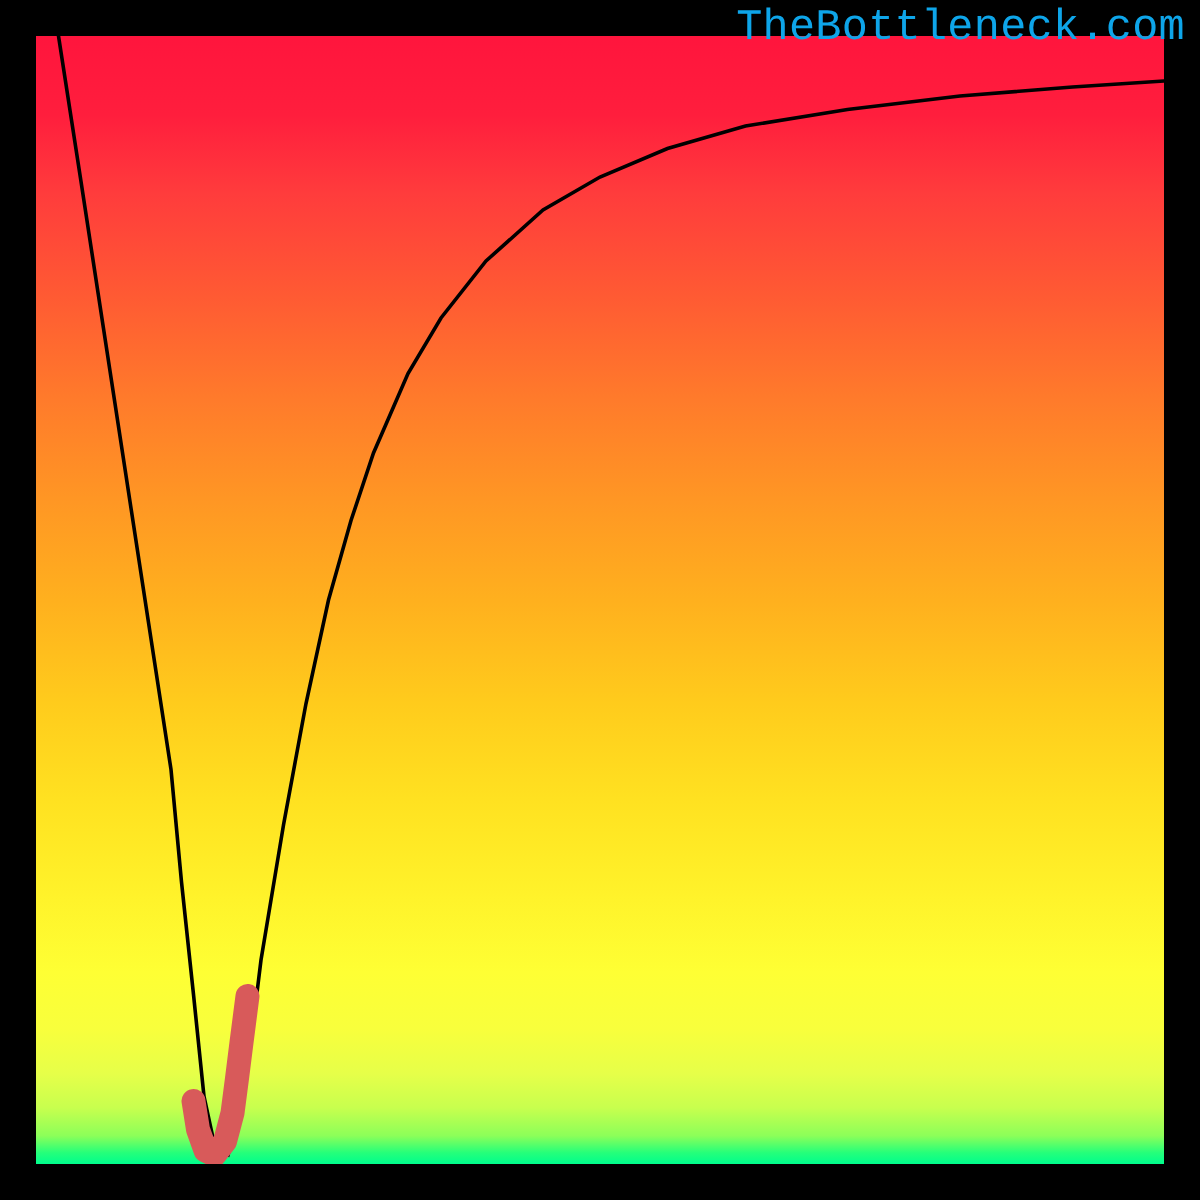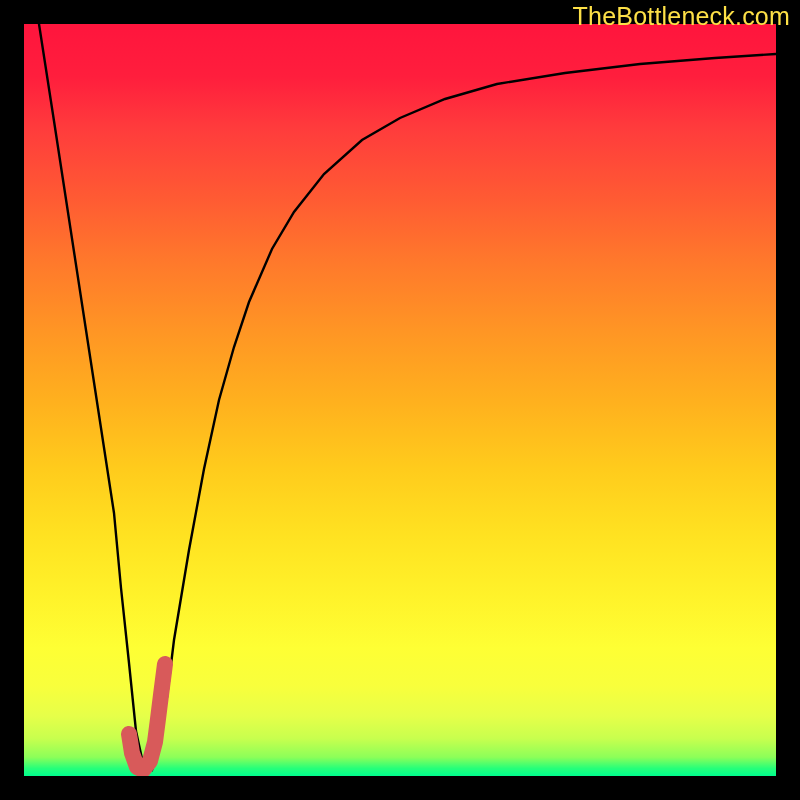--- a/index.html
+++ b/index.html
@@ -46,25 +46,26 @@
       #c8ff4e 95%,
       #8cff59 97.5%,
       #25ff7a 99%,
       #00fd8d 100%
     );
   }
   .watermark {
     position: absolute;
     top: 2px;
     right: 10px;
-    color: #fde047;
-    font-size: 25px;
+    color: #0ea5e9;
+    font-size: 29px;
     font-weight: 500;
     letter-spacing: 0.2px;
     user-select: none;
+    font-family: Liberation Mono, monospace;
   }
   svg.curves {
     position: absolute;
     inset: 0;
   }
 </style>
 </head>
 <body>
 
 <div class="frame">

